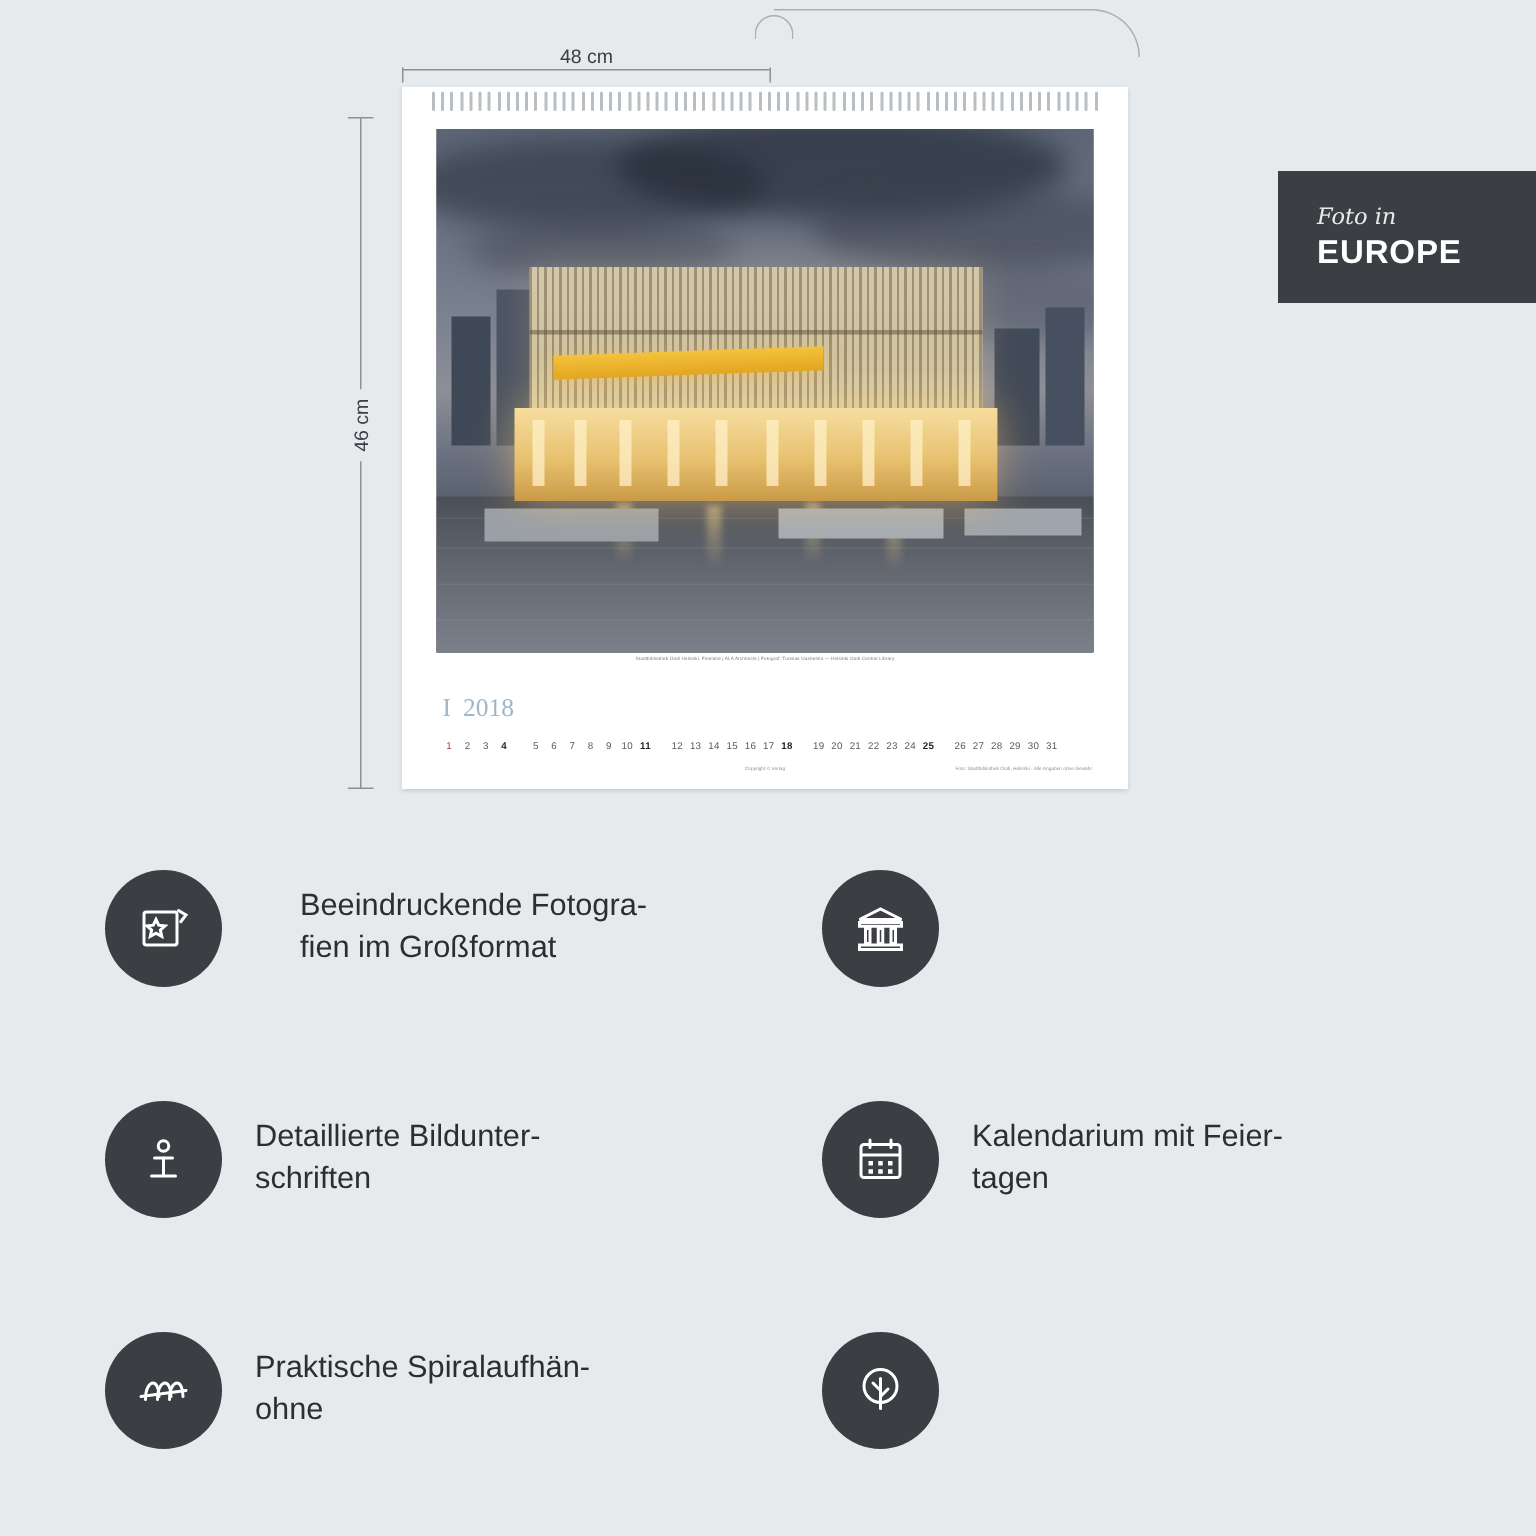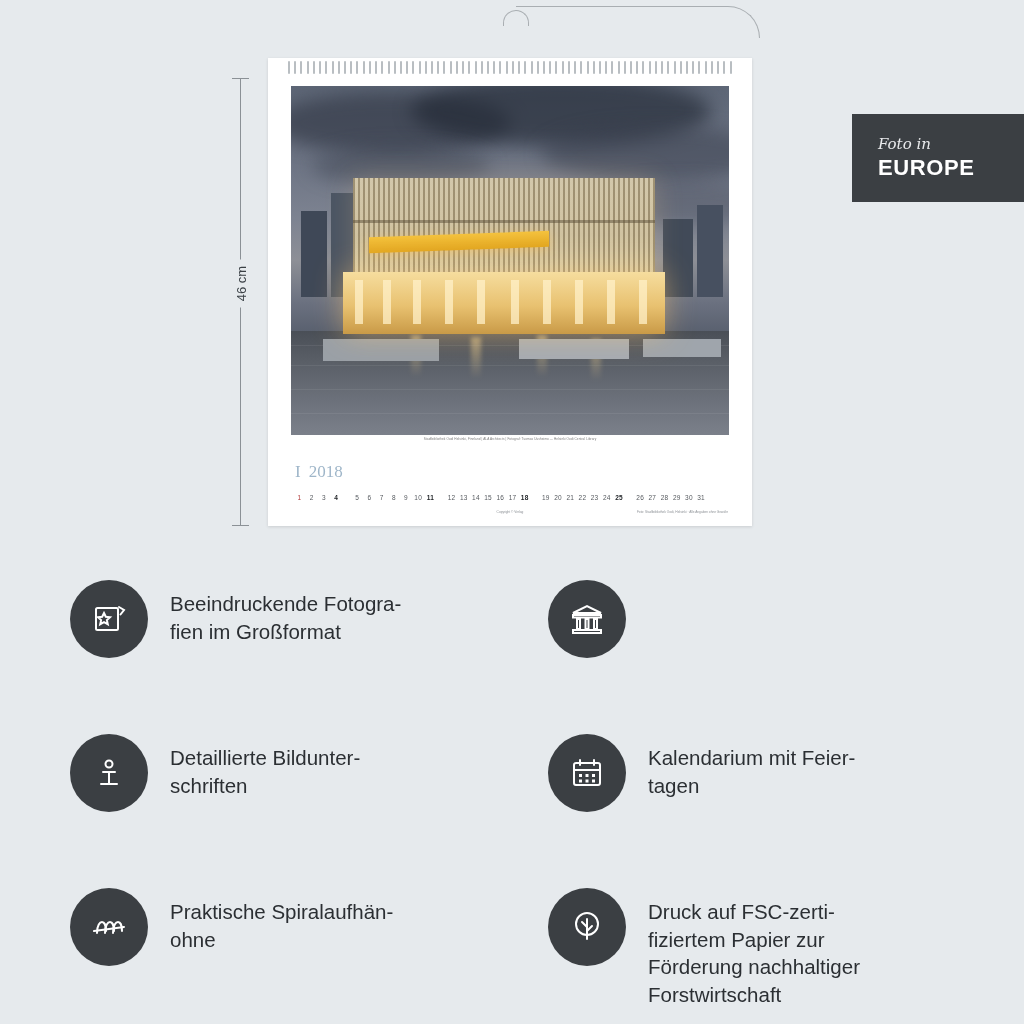--- a/index.html
+++ b/index.html
@@ -236,20 +236,26 @@
   .row-1 { top:24px; }
   .row-2 { top:178px; }
   .row-3 { top:332px; }
   .f-text.wide { max-width:290px; }
 </style>
 </head>
 <body>
 
 <div class="product-area">
 
+  <div class="dim-width">
+    <div class="line"></div>
+    <div class="tick-l"></div>
+    <div class="tick-r"></div>
+    <div class="label"><span>48 cm</span></div>
+  </div>
 
   <div class="dim-height">
     <div class="line"></div>
     <div class="tick-t"></div>
     <div class="tick-b"></div>
     <div class="label"><span>46 cm</span></div>
   </div>
 
   <div class="hanger">
     <div class="hanger-loop"></div>
@@ -441,21 +447,21 @@
 <div class="features">
 
   <div class="feature col-l row-1">
     <div class="f-icon">
       <svg width="40" height="40" viewBox="0 0 40 40" fill="none" stroke="#ffffff" stroke-width="2">
         <rect x="7" y="9" width="22" height="22" rx="1.5"></rect>
         <path d="M15 14 l1.8 3.8 4.2.5 -3.1 2.8 .9 4.1 -3.8-2.1 -3.8 2.1 .9-4.1 -3.1-2.8 4.2-.5z"></path>
         <path d="M30 8 l5 3 -3.5 4.5" stroke-linecap="round"></path>
       </svg>
     </div>
-    <div class="f-text" style="white-space: pre-line;">Beeindruckende Fotogra-
+    <div class="f-text" style="white-space: pre-line; margin-left: 30px;">Beeindruckende Fotogra-
 fien im Großformat</div>
   </div>
 
   <div class="feature col-r row-1">
     <div class="f-icon">
       <svg width="40" height="40" viewBox="0 0 40 40" fill="none" stroke="#ffffff" stroke-width="2">
         <path d="M6 14 L20 7 L34 14 Z"></path>
         <rect x="6" y="16" width="28" height="2.5"></rect>
         <rect x="10" y="20" width="3" height="10"></rect>
         <rect x="18.5" y="20" width="3" height="10"></rect>
@@ -510,19 +516,15 @@
   </div>
 
   <div class="feature col-r row-3">
     <div class="f-icon">
       <svg width="40" height="40" viewBox="0 0 40 40" fill="none" stroke="#ffffff" stroke-width="2">
         <circle cx="20" cy="17" r="11"></circle>
         <path d="M20 12 v20" stroke-linecap="round"></path>
         <path d="M20 20 l-5-5 M20 24 l5-5" stroke-linecap="round"></path>
       </svg>
     </div>
-    <div class="f-text wide" style="white-space: pre-line;">Druck auf FSC-zerti-
-fiziertem Papier zur
-Förderung nachhaltiger
-Forstwirtschaft</div>
   </div>
 
 </div>
 
 </body></html>

